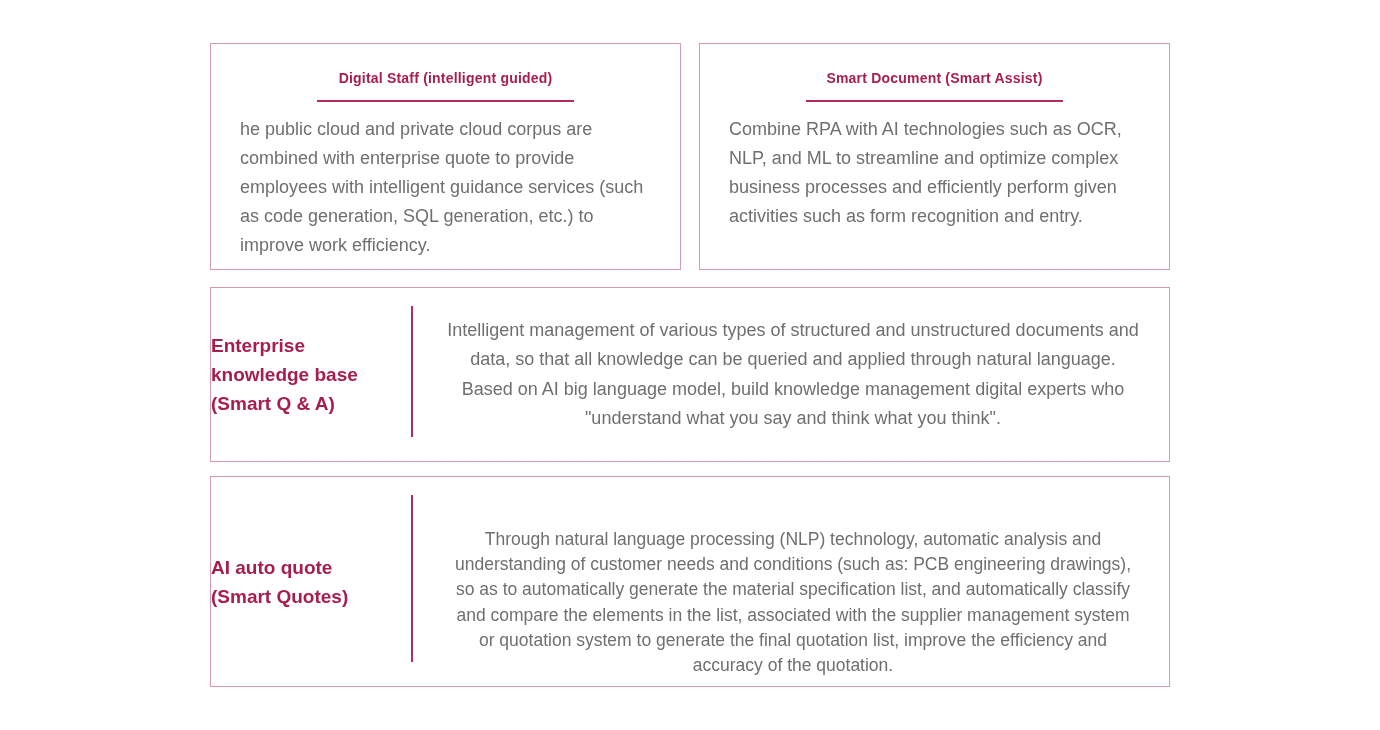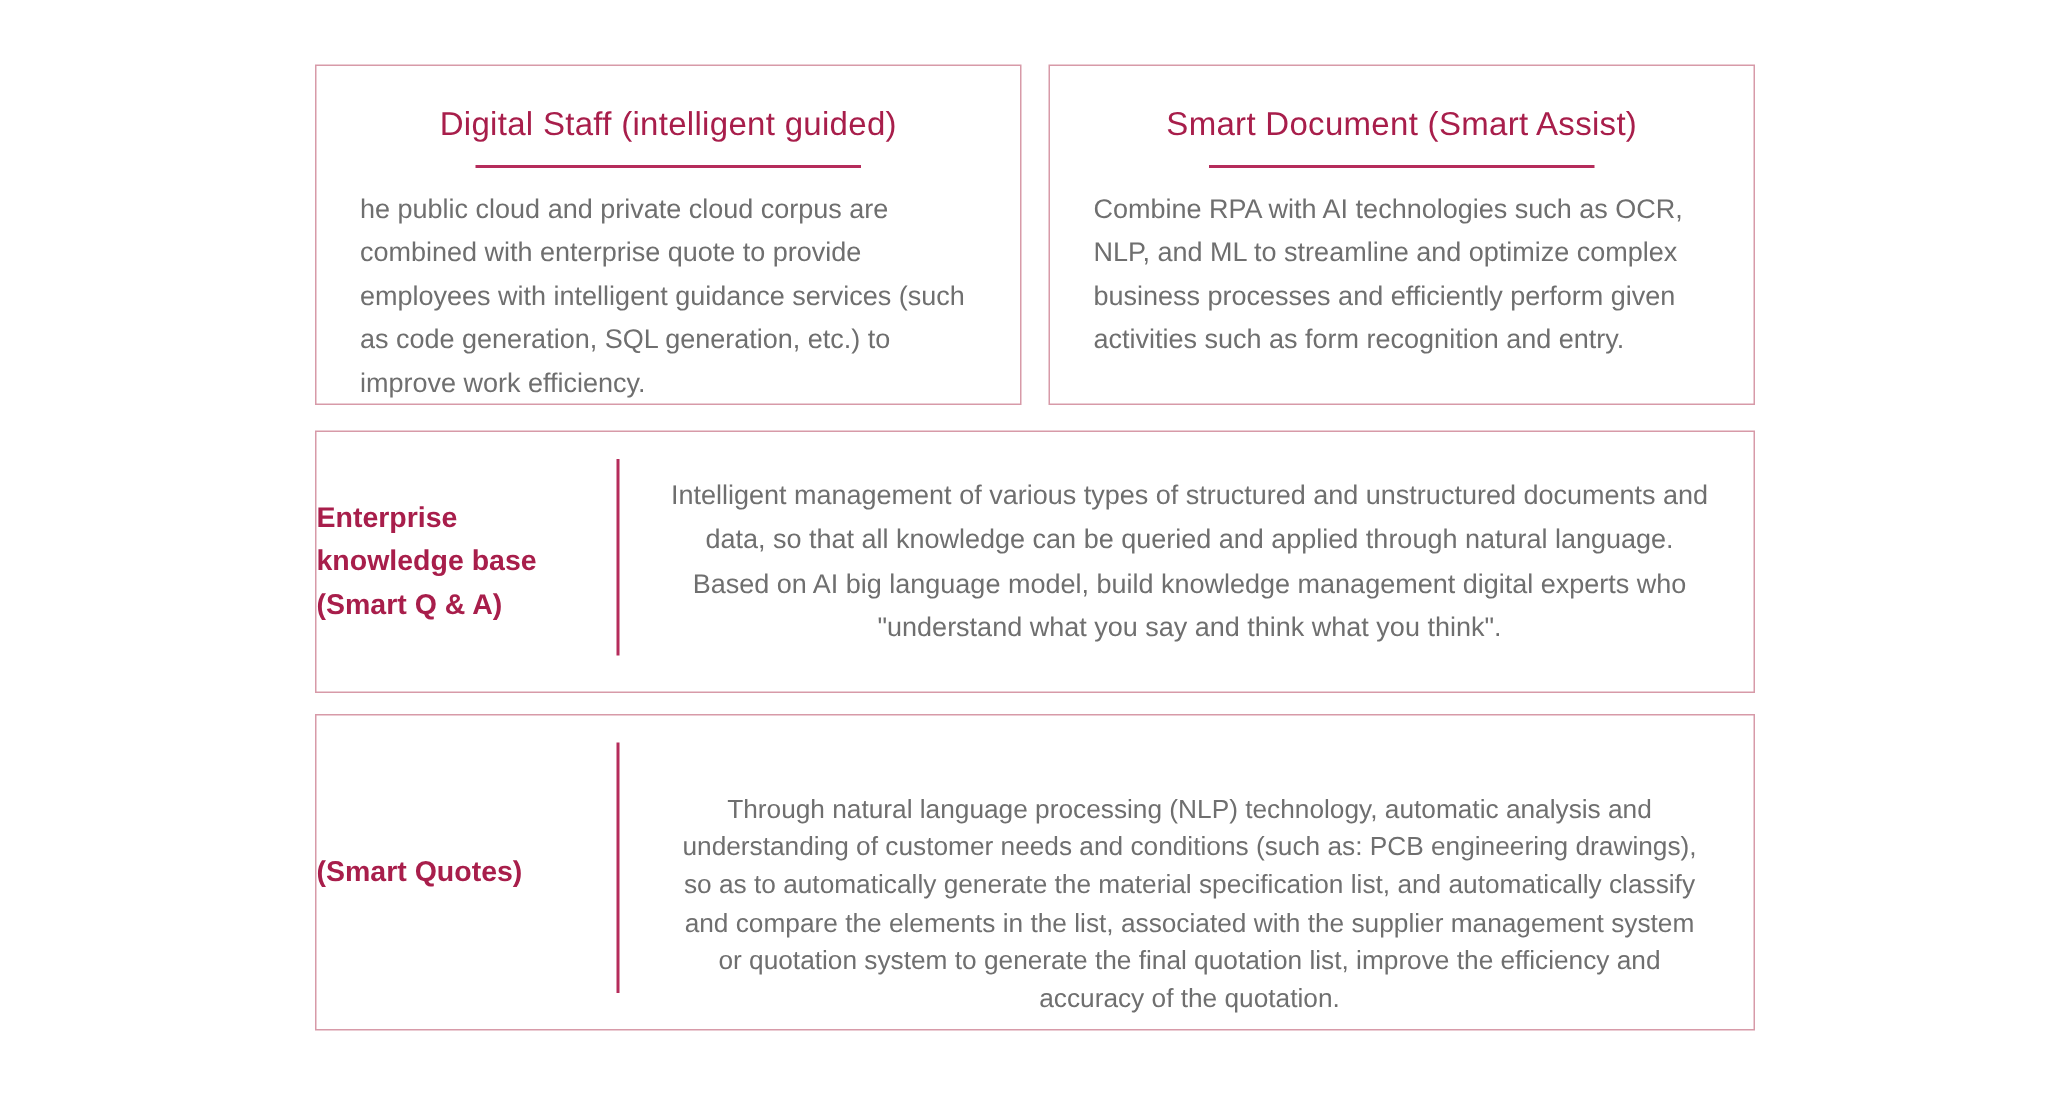--- a/index.html
+++ b/index.html
@@ -23,22 +23,22 @@
     border: 1px solid #d79aa8;
     background: #ffffff;
   }
   .card.half {
     flex: 1 1 0;
     height: 227px;
     padding: 26px 29px 0 29px;
   }
   .card-title {
     color: #a81e4b;
-    font-size: 22px;
-    font-weight: normal;
+    font-size: 14px;
+    font-weight: bold;
     text-align: center;
     letter-spacing: 0.2px;
   }
   .title-underline {
     width: 257px;
     height: 2px;
     background: #b52c5b;
     margin: 14px auto 0 auto;
   }
   .card-body {
@@ -104,19 +104,20 @@
       <div>Enterprise</div>
       <div>knowledge base</div>
       <div>(Smart Q &amp; A)</div>
     </div>
     <div class="v-divider"></div>
     <p class="wide-body">Intelligent management of various types of structured and unstructured documents and data, so that all knowledge can be queried and applied through natural language. Based on AI big language model, build knowledge management digital experts who "understand what you say and think what you think".</p>
   </section>
 
   <section class="card wide quote">
     <div class="side-label">
+      <div>AI auto quote</div>
       <div>(Smart Quotes)</div>
     </div>
     <div class="v-divider"></div>
     <p class="wide-body">Through natural language processing (NLP) technology, automatic analysis and understanding of customer needs and conditions (such as: PCB engineering drawings), so as to automatically generate the material specification list, and automatically classify and compare the elements in the list, associated with the supplier management system or quotation system to generate the final quotation list, improve the efficiency and accuracy of the quotation.</p>
   </section>
 
 </div>
 
 </body></html>

